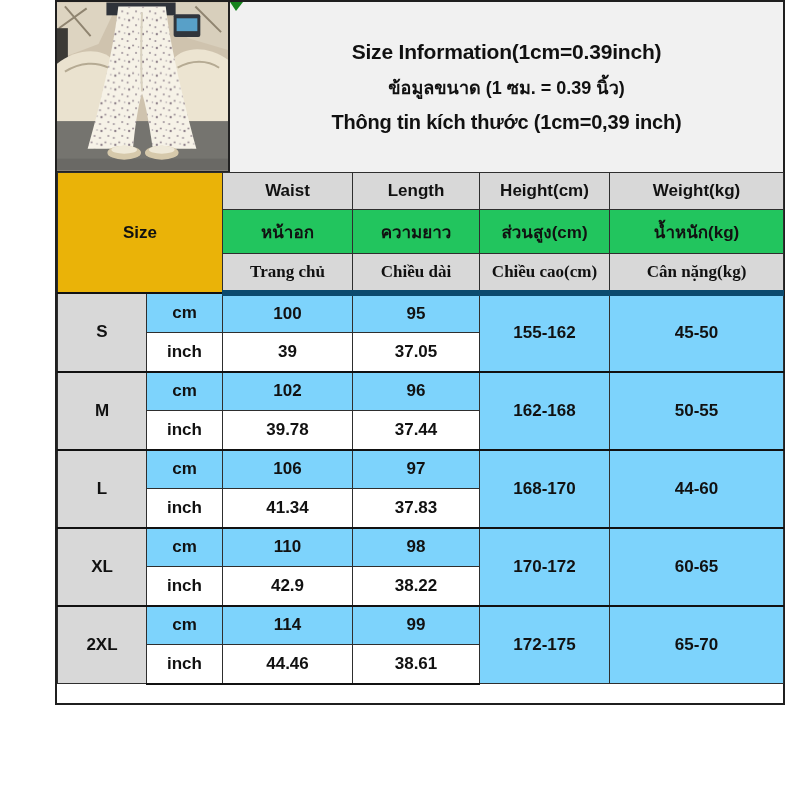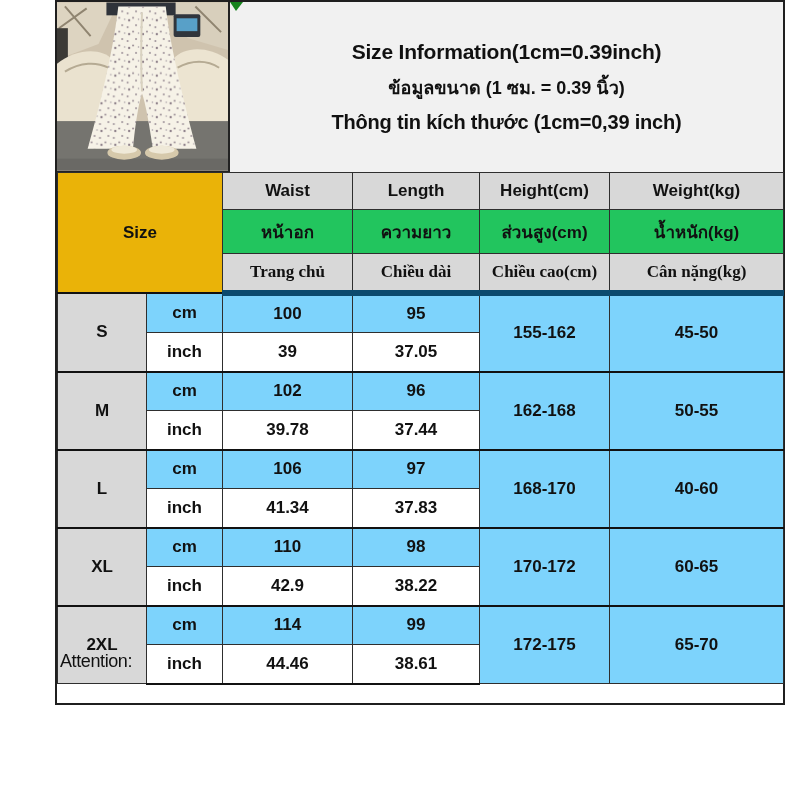--- a/index.html
+++ b/index.html
@@ -174,21 +174,21 @@
         <td class="white">39.78</td>
         <td class="white">37.44</td>
       </tr>
 
       <tr class="brow group-start">
         <td class="size-label" rowspan="2">L</td>
         <td class="tint">cm</td>
         <td class="tint">106</td>
         <td class="tint">97</td>
         <td class="tint" rowspan="2">168-170</td>
-        <td class="tint" rowspan="2">40-60</td>
+        <td class="tint" rowspan="2">44-60</td>
       </tr>
       <tr class="brow">
         <td class="white">inch</td>
         <td class="white">41.34</td>
         <td class="white">37.83</td>
       </tr>
 
       <tr class="brow group-start">
         <td class="size-label" rowspan="2">XL</td>
         <td class="tint">cm</td>
@@ -213,16 +213,15 @@
       </tr>
       <tr class="brow last-row">
         <td class="white">inch</td>
         <td class="white">44.46</td>
         <td class="white">38.61</td>
       </tr>
     </tbody>
   </table>
 
   <div class="attention">
-    <div>Attention:</div>
   </div>
 
 </div>
 
 </body></html>

